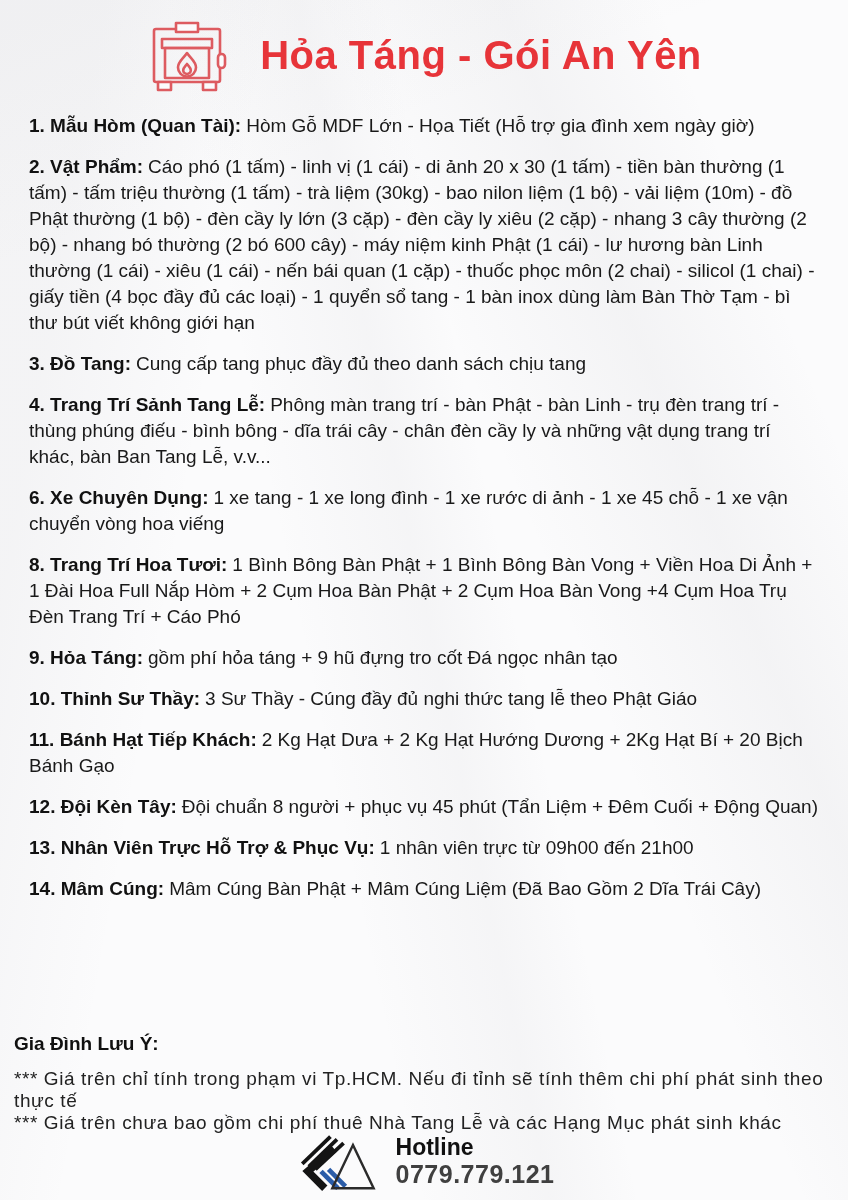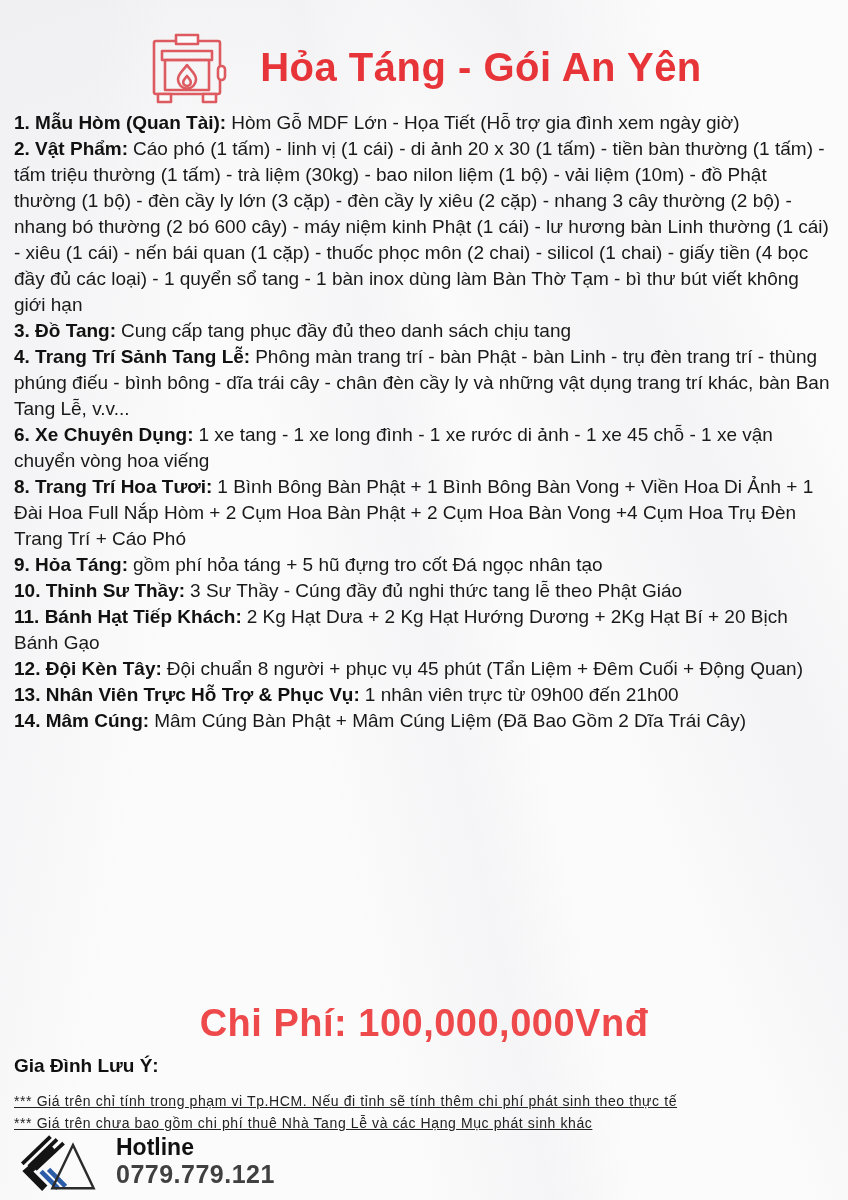--- a/index.html
+++ b/index.html
@@ -15,41 +15,41 @@
       linear-gradient(160deg, rgba(150,150,160,0.04) 2%, rgba(255,255,255,0) 18%);
   }
   .page {
     width: 848px; height: 1200px; box-sizing: border-box;
     padding: 0 14px 8px 14px;
     display: flex; flex-direction: column;
   }
   
   .header {
     display: flex; align-items: center; justify-content: center;
-    gap: 32px; padding-top: 28px; height: 78px; flex: none;
+    gap: 32px; padding-top: 16px; height: 78px; flex: none;
   }
   .furnace { width: 82px; height: 74px; flex: none; }
   .title {
     font-size: 40px; font-weight: 800; color: #e73439;
     letter-spacing: 0.5px; white-space: nowrap;
   }
   
   .list { margin-top: 4px; font-size: 19px; line-height: 26px; color: #191919; }
-  .item { margin: 0; }
+  .item { margin: 15px; }
   .item b { font-weight: 800; color: #111; margin-right: 5px; }
   
   .bottom { margin-top: auto; flex: none; }
   .price {
     text-align: center; font-size: 38px; font-weight: 800;
     color: #ee494b; letter-spacing: 0.5px; margin-bottom: 10px;
   }
   .notes-title { font-size: 19px; font-weight: 800; color: #101010; margin-bottom: 13px; }
-  .note-line { font-size: 14px; letter-spacing: 0.6px; color: #222; line-height: 22px; text-decoration: underline; }
+  .note-line { font-size: 19px; letter-spacing: 0.6px; color: #222; line-height: 22px; }
   .footer {
-    display: flex; align-items: center; 
+    display: flex; align-items: center; justify-content: center;
     gap: 16px; margin-top: -4px;
   }
   .ka-logo { width: 86px; height: 62px; flex: none; }
   .hotline-col { text-align: left; }
   .hotline-label { font-size: 23px; font-weight: 800; color: #111; line-height: 26px; }
   .hotline-number { font-size: 25px; font-weight: 800; color: #404040; letter-spacing: 0.5px; line-height: 28px; }
 </style>
 </head>
 <body>
 
@@ -70,30 +70,29 @@
     <div class="title">Hỏa Táng - Gói An Yên</div>
   </div>
 
   <div class="list">
     <p class="item"><b>1. Mẫu Hòm (Quan Tài):</b><span>Hòm Gỗ MDF Lớn - Họa Tiết (Hỗ trợ gia đình xem ngày giờ)</span></p>
     <p class="item"><b>2. Vật Phẩm:</b><span>Cáo phó (1 tấm) - linh vị (1 cái) - di ảnh 20 x 30 (1 tấm) - tiền bàn thường (1 tấm) - tấm triệu thường (1 tấm) - trà liệm (30kg) - bao nilon liệm (1 bộ) - vải liệm (10m) - đồ Phật thường (1 bộ) - đèn cầy ly lớn (3 cặp) - đèn cầy ly xiêu (2 cặp) - nhang 3 cây thường (2 bộ) - nhang bó thường (2 bó 600 cây) - máy niệm kinh Phật (1 cái) - lư hương bàn Linh thường (1 cái) - xiêu (1 cái) - nến bái quan (1 cặp) - thuốc phọc môn (2 chai) - silicol (1 chai) - giấy tiền (4 bọc đầy đủ các loại) - 1 quyển sổ tang - 1 bàn inox dùng làm Bàn Thờ Tạm - bì thư bút viết không giới hạn</span></p>
     <p class="item"><b>3. Đồ Tang:</b><span>Cung cấp tang phục đầy đủ theo danh sách chịu tang</span></p>
     <p class="item"><b>4. Trang Trí Sảnh Tang Lễ:</b><span>Phông màn trang trí - bàn Phật - bàn Linh - trụ đèn trang trí - thùng phúng điếu - bình bông - dĩa trái cây - chân đèn cầy ly và những vật dụng trang trí khác, bàn Ban Tang Lễ, v.v...</span></p>
     <p class="item"><b>6. Xe Chuyên Dụng:</b><span>1 xe tang - 1 xe long đình - 1 xe rước di ảnh - 1 xe 45 chỗ - 1 xe vận chuyển vòng hoa viếng</span></p>
     <p class="item"><b>8. Trang Trí Hoa Tươi:</b><span>1 Bình Bông Bàn Phật + 1 Bình Bông Bàn Vong + Viền Hoa Di Ảnh + 1 Đài Hoa Full Nắp Hòm + 2 Cụm Hoa Bàn Phật + 2 Cụm Hoa Bàn Vong +4 Cụm Hoa Trụ Đèn Trang Trí + Cáo Phó</span></p>
-    <p class="item"><b>9. Hỏa Táng:</b><span>gồm phí hỏa táng + 5 hũ đựng tro cốt Đá ngọc nhân tạo</span></p>
+    <p class="item"><b>9. Hỏa Táng:</b><span>gồm phí hỏa táng + 9 hũ đựng tro cốt Đá ngọc nhân tạo</span></p>
     <p class="item"><b>10. Thỉnh Sư Thầy:</b><span>3 Sư Thầy - Cúng đầy đủ nghi thức tang lễ theo Phật Giáo</span></p>
     <p class="item"><b>11. Bánh Hạt Tiếp Khách:</b><span>2 Kg Hạt Dưa + 2 Kg Hạt Hướng Dương + 2Kg Hạt Bí + 20 Bịch Bánh Gạo</span></p>
     <p class="item"><b>12. Đội Kèn Tây:</b><span>Đội chuẩn 8 người + phục vụ 45 phút (Tẩn Liệm + Đêm Cuối + Động Quan)</span></p>
     <p class="item"><b>13. Nhân Viên Trực Hỗ Trợ &amp; Phục Vụ:</b><span>1 nhân viên trực từ 09h00 đến 21h00</span></p>
     <p class="item"><b>14. Mâm Cúng:</b><span>Mâm Cúng Bàn Phật + Mâm Cúng Liệm (Đã Bao Gồm 2 Dĩa Trái Cây)</span></p>
   </div>
 
   <div class="bottom">
-    <div class="price">Chi Phí: 100,000,000Vnđ</div>
     <div class="notes-title">Gia Đình Lưu Ý:</div>
     <div class="note-line">*** Giá trên chỉ tính trong phạm vi Tp.HCM. Nếu đi tỉnh sẽ tính thêm chi phí phát sinh theo thực tế</div>
     <div class="note-line">*** Giá trên chưa bao gồm chi phí thuê Nhà Tang Lễ và các Hạng Mục phát sinh khác</div>
 
     <div class="footer">
       <svg class="ka-logo" viewBox="0 0 90 66" fill="none">
         <line x1="8" y1="36" x2="38" y2="7" stroke="#141414" stroke-width="4"></line>
         <line x1="15" y1="39" x2="45" y2="10" stroke="#141414" stroke-width="4"></line>
         <line x1="22" y1="42" x2="52" y2="14" stroke="#141414" stroke-width="4"></line>
         <path d="M42 20 L14 44 L32 62" stroke="#141414" stroke-width="8"></path>

